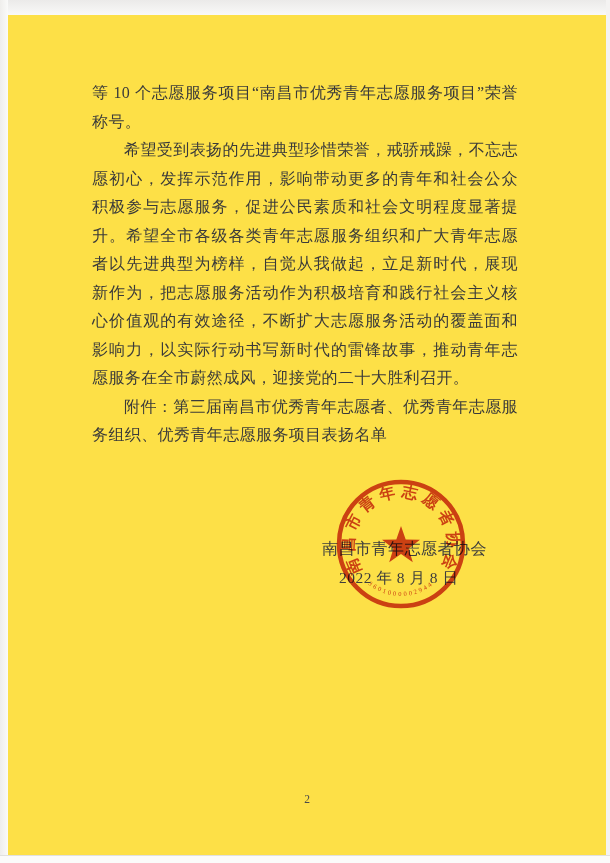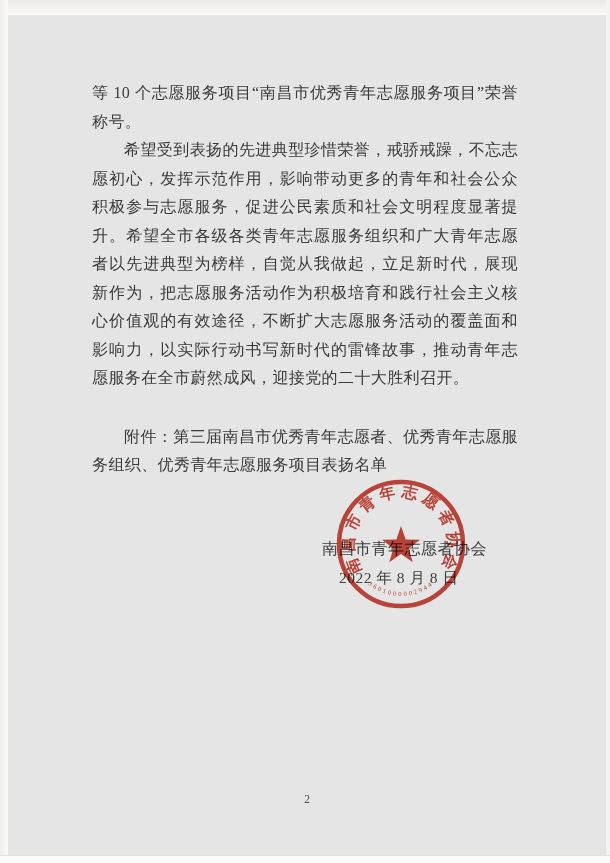--- a/index.html
+++ b/index.html
@@ -11,34 +11,34 @@
   }
   .canvas { position: relative; width: 610px; height: 863px; background: #fdfdfc; }
 
   
   .edge { position: absolute; }
   .edge-top    { top: 0; left: 0; right: 0; height: 15px; background: linear-gradient(#ebeae9, #f9f9f8); }
   .edge-left   { top: 0; left: 0; bottom: 0; width: 8px;  background: linear-gradient(90deg, #efeeec, #fafaf9); }
   .edge-right  { top: 0; right: 0; bottom: 0; width: 4px; background: #f4f3f2; }
   .edge-bottom { left: 0; right: 0; bottom: 0; height: 7px; background: #fbfbfa; border-top: 1px solid #e1e1df; }
 
-  .page { position: absolute; left: 8px; top: 15px; right: 4px; bottom: 8px; background: #e5e5e5; }
+  .page { position: absolute; left: 8px; top: 15px; right: 4px; bottom: 8px; background: #fde047; }
 
   
   .body-text {
     position: absolute;
     left: 84px; top: 64px;          
     width: 426px;
     font-size: 16px; line-height: 28.5px;
     letter-spacing: 0.4px;
     color: #3a3a3a;
   }
   .para { margin: 0; text-align: justify; }
   .para.indent { text-indent: 2em; font-family: Liberation Serif, serif; }
-  .para.attachment { margin-top: 30px; }
+  .para.attachment { }
 
   .sig-org  { position: absolute; left: 314px; top: 524px; font-size: 16px; letter-spacing: 0.5px; color: #3d3d3d; white-space: nowrap; }
   .sig-date { position: absolute; left: 331px; top: 553px; font-size: 15.5px; letter-spacing: 0.5px; color: #3d3d3d; white-space: nowrap; }
 
   .seal {
     position: absolute; left: 326px; top: 469px;
     width: 150px; height: 150px;
     mix-blend-mode: multiply;
     opacity: 0.92;
   }

